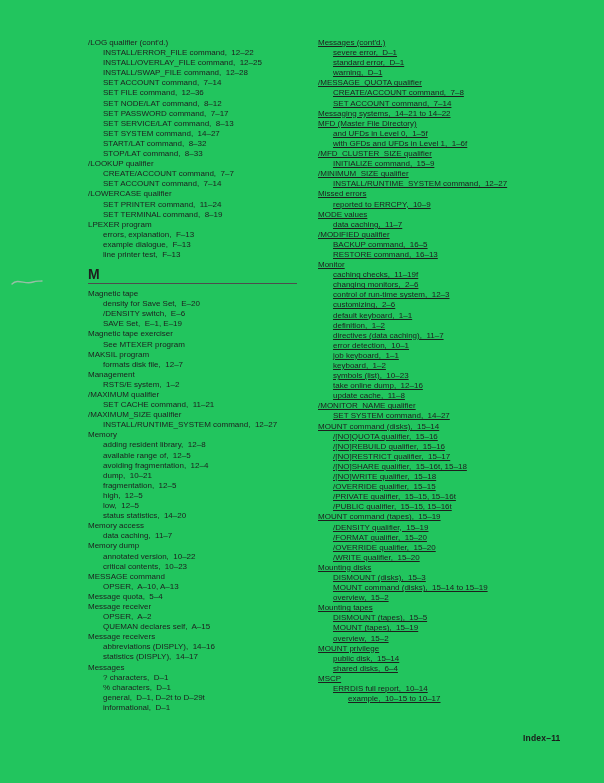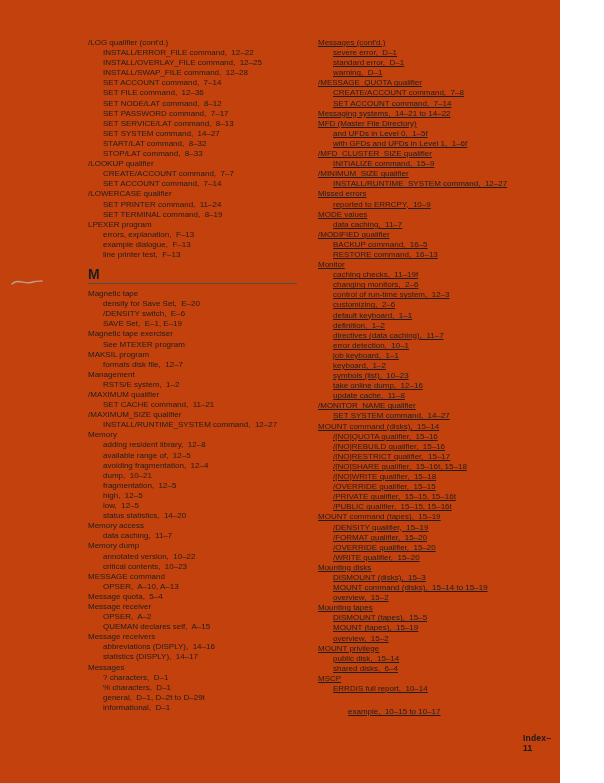--- a/index.html
+++ b/index.html
@@ -2,42 +2,42 @@
 <html><head>
 <meta charset="utf-8">
 <style>
   html, body {
     margin: 0;
     padding: 0;
     background: #ffffff;
   }
   .page {
     position: relative;
-    width: 560px;
+    width: 604px;
     height: 783px;
-    background: #c2410c;
+    background: #22c55e;
     color: #1e1e1e;
     font-family: "Liberation Sans", sans-serif;
     overflow: hidden;
   }
   .col {
     position: absolute;
     top: 38px;
     width: 238px;
     font-size: 8px;
     line-height: 10.1px;
     white-space: pre;
     color: #1e1e1e;
   }
   .col-left  { left: 88px; }
   .col-right { left: 318px; text-decoration: underline; }
   .entry { white-space: pre; }
   .entry.i0 { padding-left: 0; }
   .entry.i1 { padding-left: 15px; }
-  .entry.i2 { padding-left: 30px; margin-top: 13px; }
+  .entry.i2 { padding-left: 30px; }
   .section-head {
     font-size: 14px;
     line-height: 15px;
     font-weight: bold;
     width: 209px;
     border-bottom: 1.5px solid #4d4d4d;
     margin: 7px 0 5px 0;
     padding-bottom: 1px;
     letter-spacing: 0.5px;
   }

